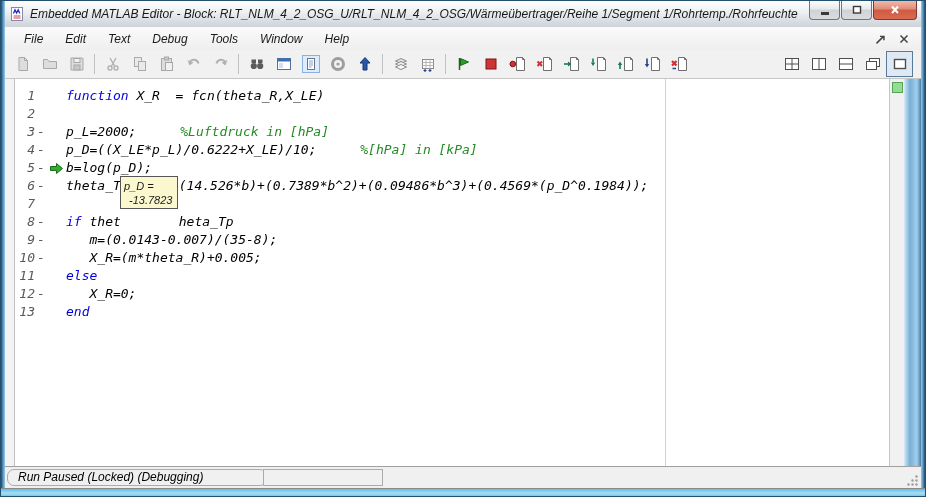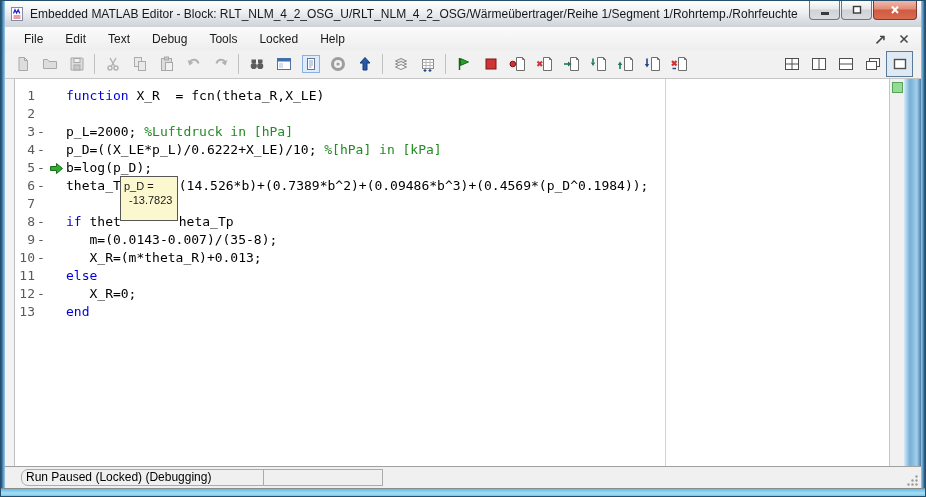--- a/index.html
+++ b/index.html
@@ -1,17 +1,17 @@
 <!DOCTYPE html>
 <html style="--keyword: #0000e6; --comment: #228b22; --tooltip-bg: #fbf8cf; --tooltip-border: #565656; --analyzer-ok: #93dc93; --arrow-green: #2fae2f; --close-button-red: #cf5a41;"><head>
 <meta charset="utf-8">
 <style>
   html,body{margin:0;padding:0;background:#555;}
   .window{position:relative;width:926px;height:497px;font-family:"Liberation Sans",sans-serif;
-    background:#e5e5e5;overflow:hidden;box-sizing:border-box;border:1px solid #24506f;}
+    background:#e5e5e5;overflow:hidden;box-sizing:border-box;border:1px solid #24506f;font-style:italic;}
   .side-border{position:absolute;top:0;bottom:0;width:4px;z-index:5;}
   .side-border.left{left:0;background:linear-gradient(90deg,#1d4a6d,#5d9ac4 55%,#9cc8e6);}
   .side-border.right{right:0;background:linear-gradient(90deg,#9cc8e6,#5d9ac4 45%,#1d4a6d);}
 
   
   .titlebar{position:absolute;left:4px;right:4px;top:0;height:26px;
     background:linear-gradient(180deg,#ffffff,#eceef1 45%,#d8dce1 80%,#cfd4d9);
     display:flex;align-items:center;border-bottom:1px solid #b9bec4;}
   .titlebar .app-icon{width:16px;height:16px;margin:0 5px 0 4px;flex:0 0 auto;}
   .titlebar .title-text{font-size:12px;color:#15181c;white-space:nowrap;overflow:hidden;}
@@ -51,32 +51,32 @@
     background:linear-gradient(90deg,#d4ebf8,#76afd6 35%,#a3cfeb 75%,#4a7ea8);}
   .code-lines{position:absolute;left:10px;top:0;right:32px;padding-top:8px;
     font-family:"DejaVu Sans Mono","Liberation Mono",monospace;font-size:13px;line-height:18px;}
   .code-row{display:flex;height:18px;white-space:pre;}
   .ln{width:20px;text-align:right;color:#5a5a5a;flex:0 0 auto;}
   .dashcell{width:12px;text-align:center;color:#5a5a5a;flex:0 0 auto;}
   .arrowcell{width:19px;flex:0 0 auto;position:relative;}
   .arrowcell svg{position:absolute;left:2px;top:2px;}
   .codecell{white-space:pre;color:#000;}
   .seg-k{color:var(--keyword,#0000e6);}
-  .seg-m{color:var(--comment,#228b22);}
+  .seg-m{color:var(--comment,#228b22);margin-left:36px;}
   .seg-c{color:#000;}
   .seg-gap{display:inline-block;height:1px;}
-  .datatip{position:absolute;left:115px;top:97px;width:58px;height:45px;z-index:10;
+  .datatip{position:absolute;left:115px;top:97px;width:58px;height:33px;z-index:10;
     background:var(--tooltip-bg,#fbf8cf);border:1px solid var(--tooltip-border,#555);
     font-size:11px;color:#1a1a1a;padding:2px 6px 0 3px;box-sizing:border-box;line-height:14px;}
   .datatip .tipval{margin-left:5px;}
 
   
   .statusbar{position:absolute;left:4px;right:4px;bottom:7px;height:22px;background:#f0f0f0;font-size:12px;color:#000;}
   .sbox{position:absolute;top:2px;height:15px;border:1px solid #ababab;line-height:15px;background:#f0f0f0;box-sizing:content-box;}
-  .sbox.b1{left:16px;width:248px;padding-left:4px;border-radius:7px;}
+  .sbox.b1{left:2px;width:248px;padding-left:10px;border-radius:7px;}
   .sbox.b2{left:258px;width:110px;padding-left:8px;}
   .sbox .sp{display:inline-block;margin-top:40px;}
   .sbox .val{margin-left:10px;}
   .sbox .col-lab{margin-left:22px;text-align:center;}
   .grip{position:absolute;right:2px;bottom:2px;}
 
   .bottom-band{position:absolute;left:0;right:0;bottom:0;height:7px;border-top:1px solid #8a8a8a;
     background:linear-gradient(180deg,#55c0e9,#a9def4 60%,#7dc5e6);z-index:6;}
 </style>
 </head>
@@ -112,21 +112,21 @@
     </div>
   </div>
 
   <div class="menubar">
     <div class="menu-items">
         <div class="menu-item">File</div>
         <div class="menu-item">Edit</div>
         <div class="menu-item">Text</div>
         <div class="menu-item">Debug</div>
         <div class="menu-item">Tools</div>
-        <div class="menu-item">Locked</div>
+        <div class="menu-item">Window</div>
         <div class="menu-item">Help</div>
       </div>
     <div class="menubar-right">
       <svg width="14" height="14" viewBox="0 0 16 16">
         <path d="M4 13 12 5M8 5h4.5v4.5" fill="none" stroke="#444" stroke-width="1.7"></path>
       </svg>
       <svg width="14" height="14" viewBox="0 0 16 16">
         <path d="M4 4l8 8M12 4l-8 8" stroke="#444" stroke-width="1.7"></path>
       </svg>
     </div>
@@ -342,21 +342,21 @@
         <div class="code-row"><span class="ln">2</span><span class="dashcell"></span><span class="arrowcell"></span><span class="codecell"></span></div>
         <div class="code-row"><span class="ln">3</span><span class="dashcell">-</span><span class="arrowcell"></span><span class="codecell"><span class="seg-c">p_L=2000; </span><span class="seg-m">%Luftdruck in [hPa]</span></span></div>
         <div class="code-row"><span class="ln">4</span><span class="dashcell">-</span><span class="arrowcell"></span><span class="codecell"><span class="seg-c">p_D=((X_LE*p_L)/0.6222+X_LE)/10; </span><span class="seg-m">%[hPa] in [kPa]</span></span></div>
         <div class="code-row"><span class="ln">5</span><span class="dashcell">-</span><span class="arrowcell"><svg width="15" height="15" viewBox="0 0 15 15">
               <path d="M1.5 5.5h6v-3l6 5-6 5v-3h-6z" fill="var(--arrow-green,#2fae2f)" stroke="#1b6e1b"></path>
             </svg></span><span class="codecell"><span class="seg-c">b=log(p_D);</span></span></div>
         <div class="code-row"><span class="ln">6</span><span class="dashcell">-</span><span class="arrowcell"></span><span class="codecell"><span class="seg-c">theta_T</span><span class="seg-gap" style="width: 58px;"></span><span class="seg-c">(14.526*b)+(0.7389*b^2)+(0.09486*b^3)+(0.4569*(p_D^0.1984));</span></span></div>
         <div class="code-row"><span class="ln">7</span><span class="dashcell"></span><span class="arrowcell"></span><span class="codecell"></span></div>
         <div class="code-row"><span class="ln">8</span><span class="dashcell">-</span><span class="arrowcell"></span><span class="codecell"><span class="seg-k">if</span><span class="seg-c"> thet</span><span class="seg-gap" style="width: 58px;"></span><span class="seg-c">heta_Tp</span></span></div>
         <div class="code-row"><span class="ln">9</span><span class="dashcell">-</span><span class="arrowcell"></span><span class="codecell"><span class="seg-c">   m=(0.0143-0.007)/(35-8);</span></span></div>
-        <div class="code-row"><span class="ln">10</span><span class="dashcell">-</span><span class="arrowcell"></span><span class="codecell"><span class="seg-c">   X_R=(m*theta_R)+0.013;</span></span></div>
+        <div class="code-row"><span class="ln">10</span><span class="dashcell">-</span><span class="arrowcell"></span><span class="codecell"><span class="seg-c">   X_R=(m*theta_R)+0.005;</span></span></div>
         <div class="code-row"><span class="ln">11</span><span class="dashcell"></span><span class="arrowcell"></span><span class="codecell"><span class="seg-k">else</span></span></div>
         <div class="code-row"><span class="ln">12</span><span class="dashcell">-</span><span class="arrowcell"></span><span class="codecell"><span class="seg-c">   X_R=0;</span></span></div>
         <div class="code-row"><span class="ln">13</span><span class="dashcell"></span><span class="arrowcell"></span><span class="codecell"><span class="seg-k">end</span></span></div>
       </div>
     <div class="datatip">
       <div>p_D =</div>
       <div class="tipval">-13.7823</div>
     </div>
     <div class="ind-strip">
       <div class="analyzer"></div>

